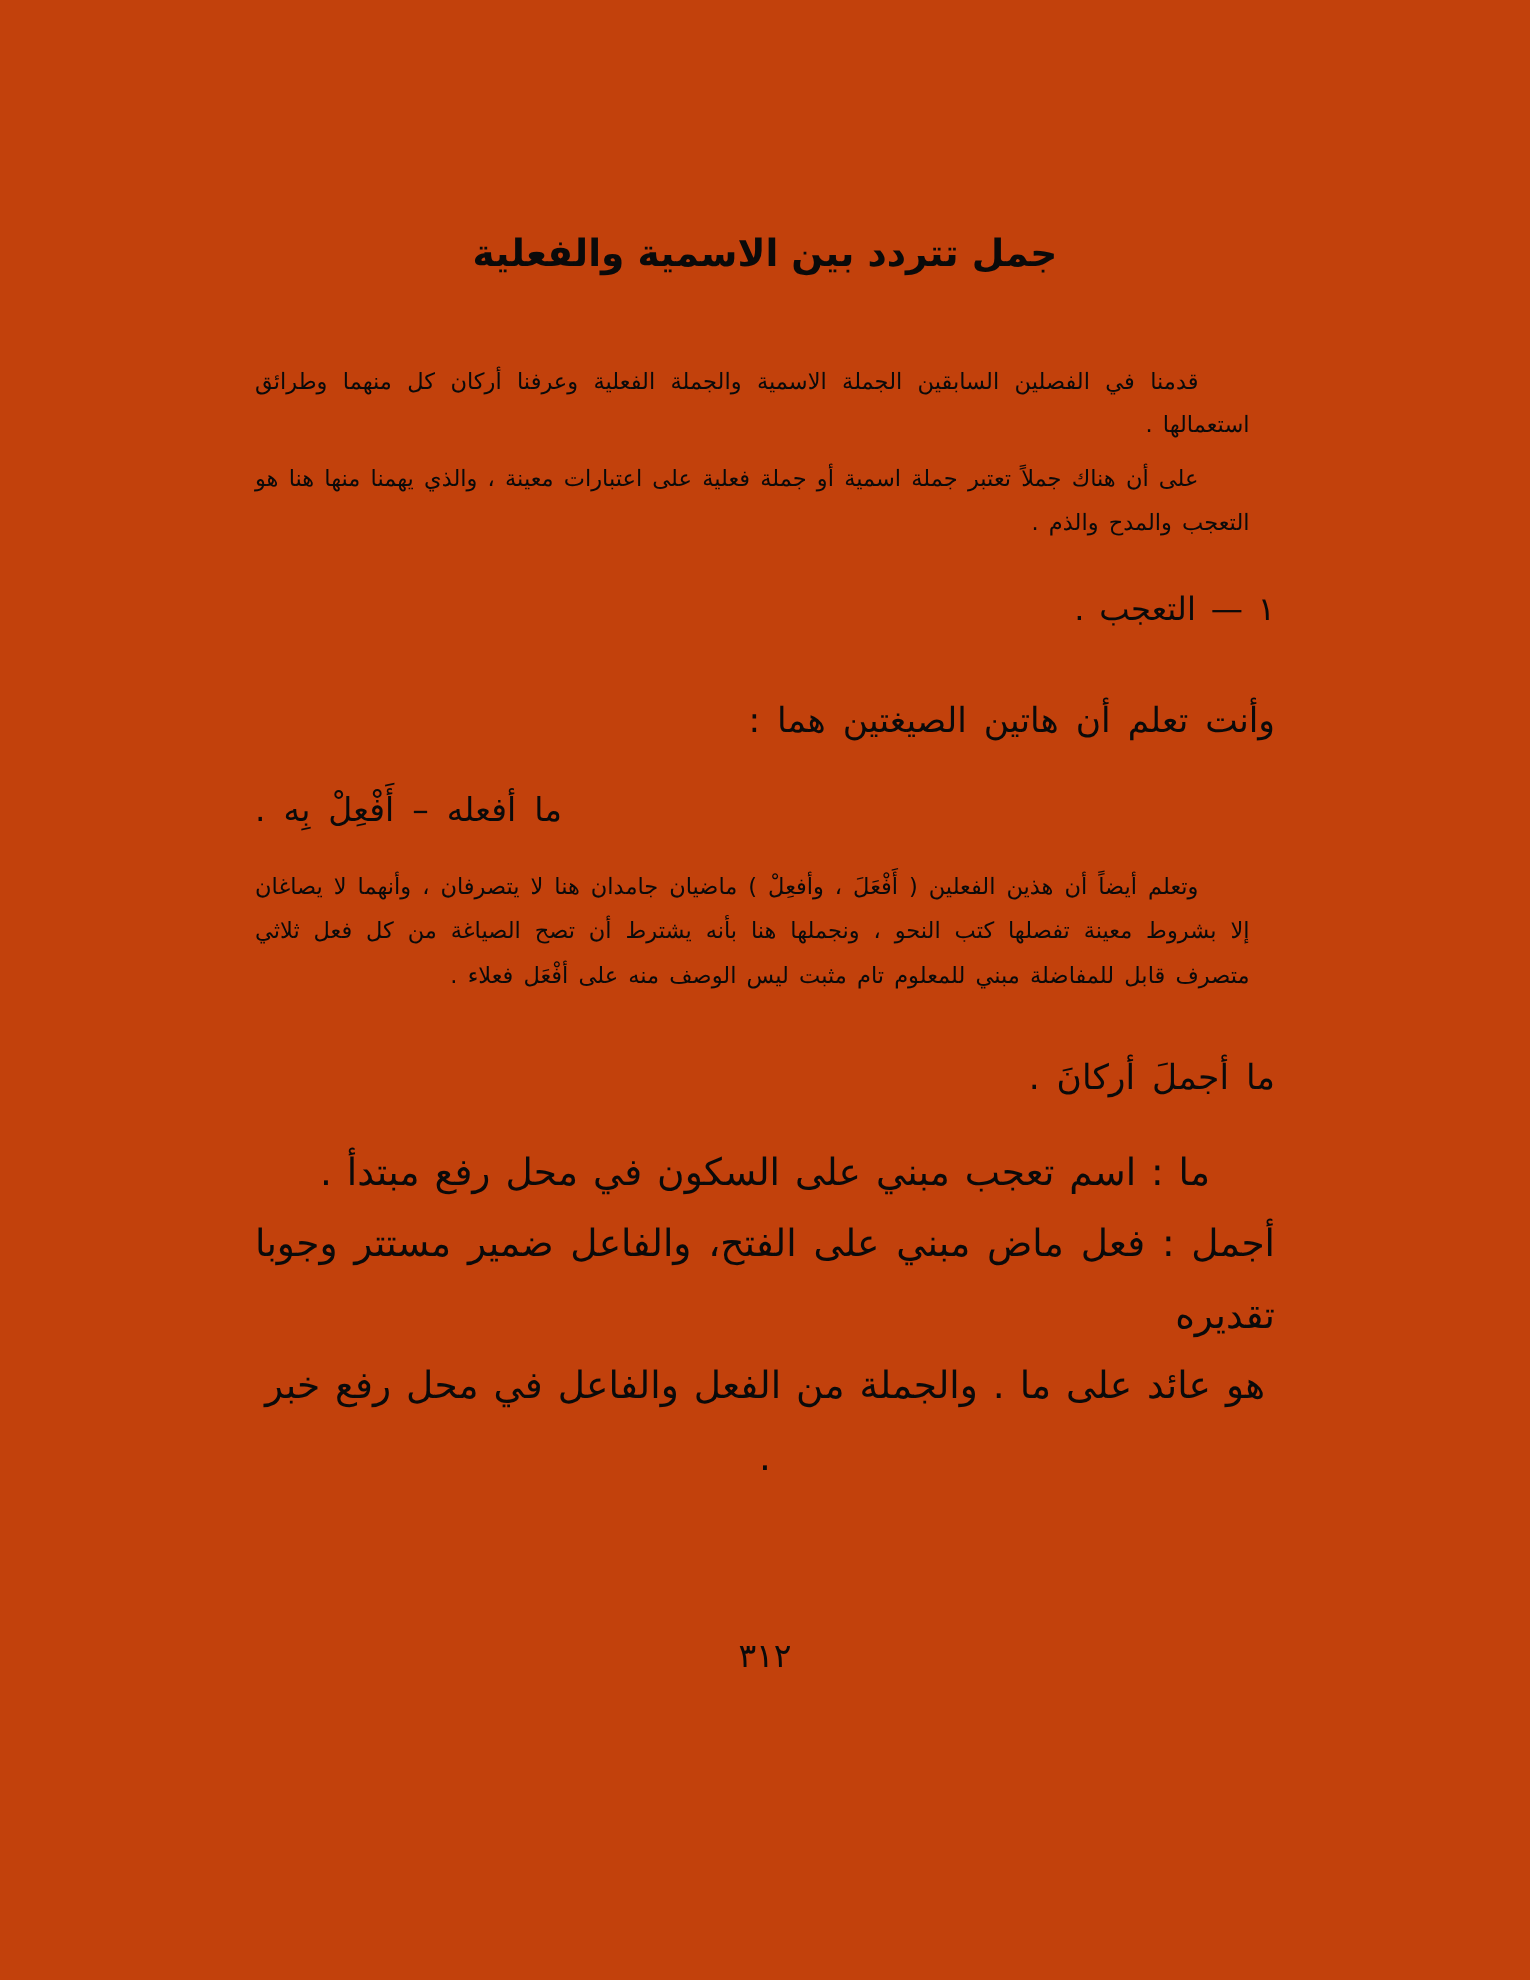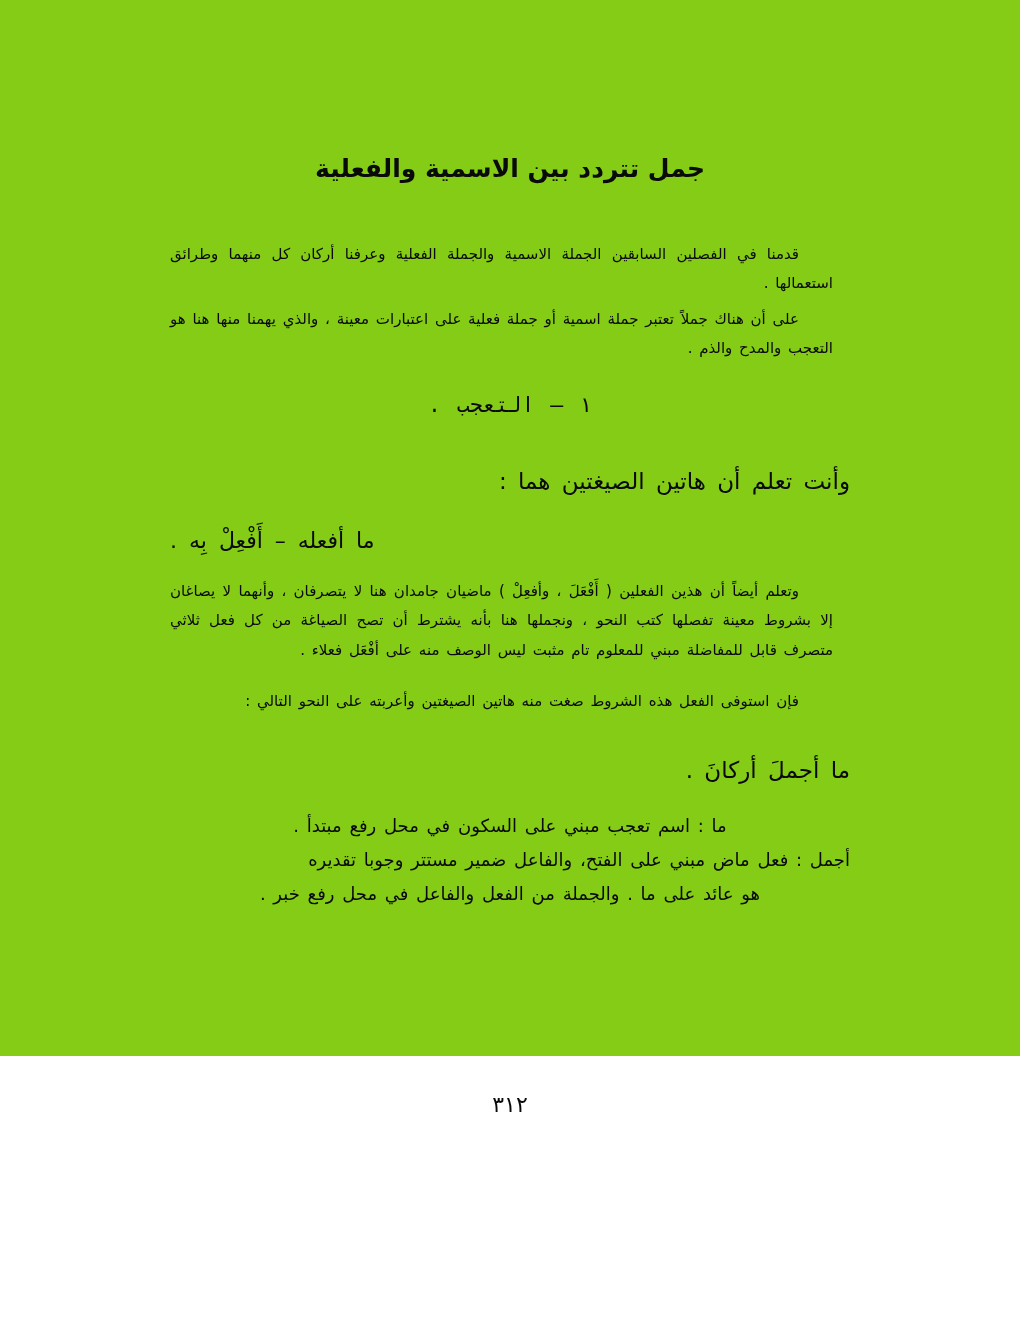--- a/index.html
+++ b/index.html
@@ -11,22 +11,22 @@
   body {
     width: 1020px;
     height: 1320px;
     overflow: hidden;
     font-family: "DejaVu Sans", sans-serif;
     color: #0a0a0a;
   }
   .page {
     position: relative;
     width: 1020px;
-    height: 1056px;
-    background: #84cc16;
+    height: 1320px;
+    background: #c2410c;
     box-sizing: border-box;
   }
   .content {
     position: absolute;
     top: 150px;
     right: 170px;
     left: 170px;
     direction: rtl;
     text-align: justify;
   }
@@ -53,34 +53,33 @@
   .centered-line {
     font-size: 23px;
     line-height: 1.95;
     text-align: right;
     margin: 32px 0 16px 0;
     word-spacing: 4px;
   }
   .section-heading {
     font-size: 21.5px;
     line-height: 1.95;
-    text-align: center;
+    text-align: right;
     margin: 16px 0 18px 0;
     word-spacing: 3px;
-    font-family: Liberation Mono, monospace;
   }
   .formula {
     font-size: 22px;
     line-height: 1.95;
     text-align: left;
     margin: 12px 0 14px 0;
     word-spacing: 5px;
   }
   .irab-line {
-    font-size: 18px;
+    font-size: 25px;
     line-height: 1.9;
     margin: 0;
     text-align: center;
     word-spacing: 2px;
   }
   .irab-line.bold {
     font-weight: 400;
     text-align: justify;
   }
   .irab-block {
@@ -111,21 +110,20 @@
 
     <p class="section-heading">١ — التعجب .</p>
 
 
     <p class="centered-line">وأنت تعلم أن هاتين الصيغتين هما :</p>
 
     <p class="formula">ما أفعله – أَفْعِلْ بِه .</p>
 
     <p class="para gap">وتعلم أيضاً أن هذين الفعلين ( أَفْعَلَ ، وأفعِلْ ) ماضيان جامدان هنا لا يتصرفان ، وأنهما لا يصاغان إلا بشروط معينة تفصلها  كتب النحو ، ونجملها هنا   بأنه يشترط أن تصح الصياغة من كل فعل ثلاثي متصرف قابل للمفاضلة مبني للمعلوم تام مثبت ليس الوصف منه على أفْعَل فعلاء .</p>
 
-    <p class="para">فإن استوفى الفعل هذه الشروط  صغت منه هاتين الصيغتين وأعربته على النحو التالي :</p>
 
     <p class="centered-line">ما أجملَ أركانَ .</p>
 
     <div class="irab-block">
       <p class="irab-line">ما : اسم تعجب مبني على السكون في محل رفع مبتدأ .</p>
       <p class="irab-line bold">أجمل : فعل ماض مبني على الفتح، والفاعل ضمير مستتر وجوبا تقديره</p>
       <p class="irab-line">هو عائد على ما . والجملة من الفعل والفاعل في محل رفع خبر .</p>
     </div>
 
   </div>

